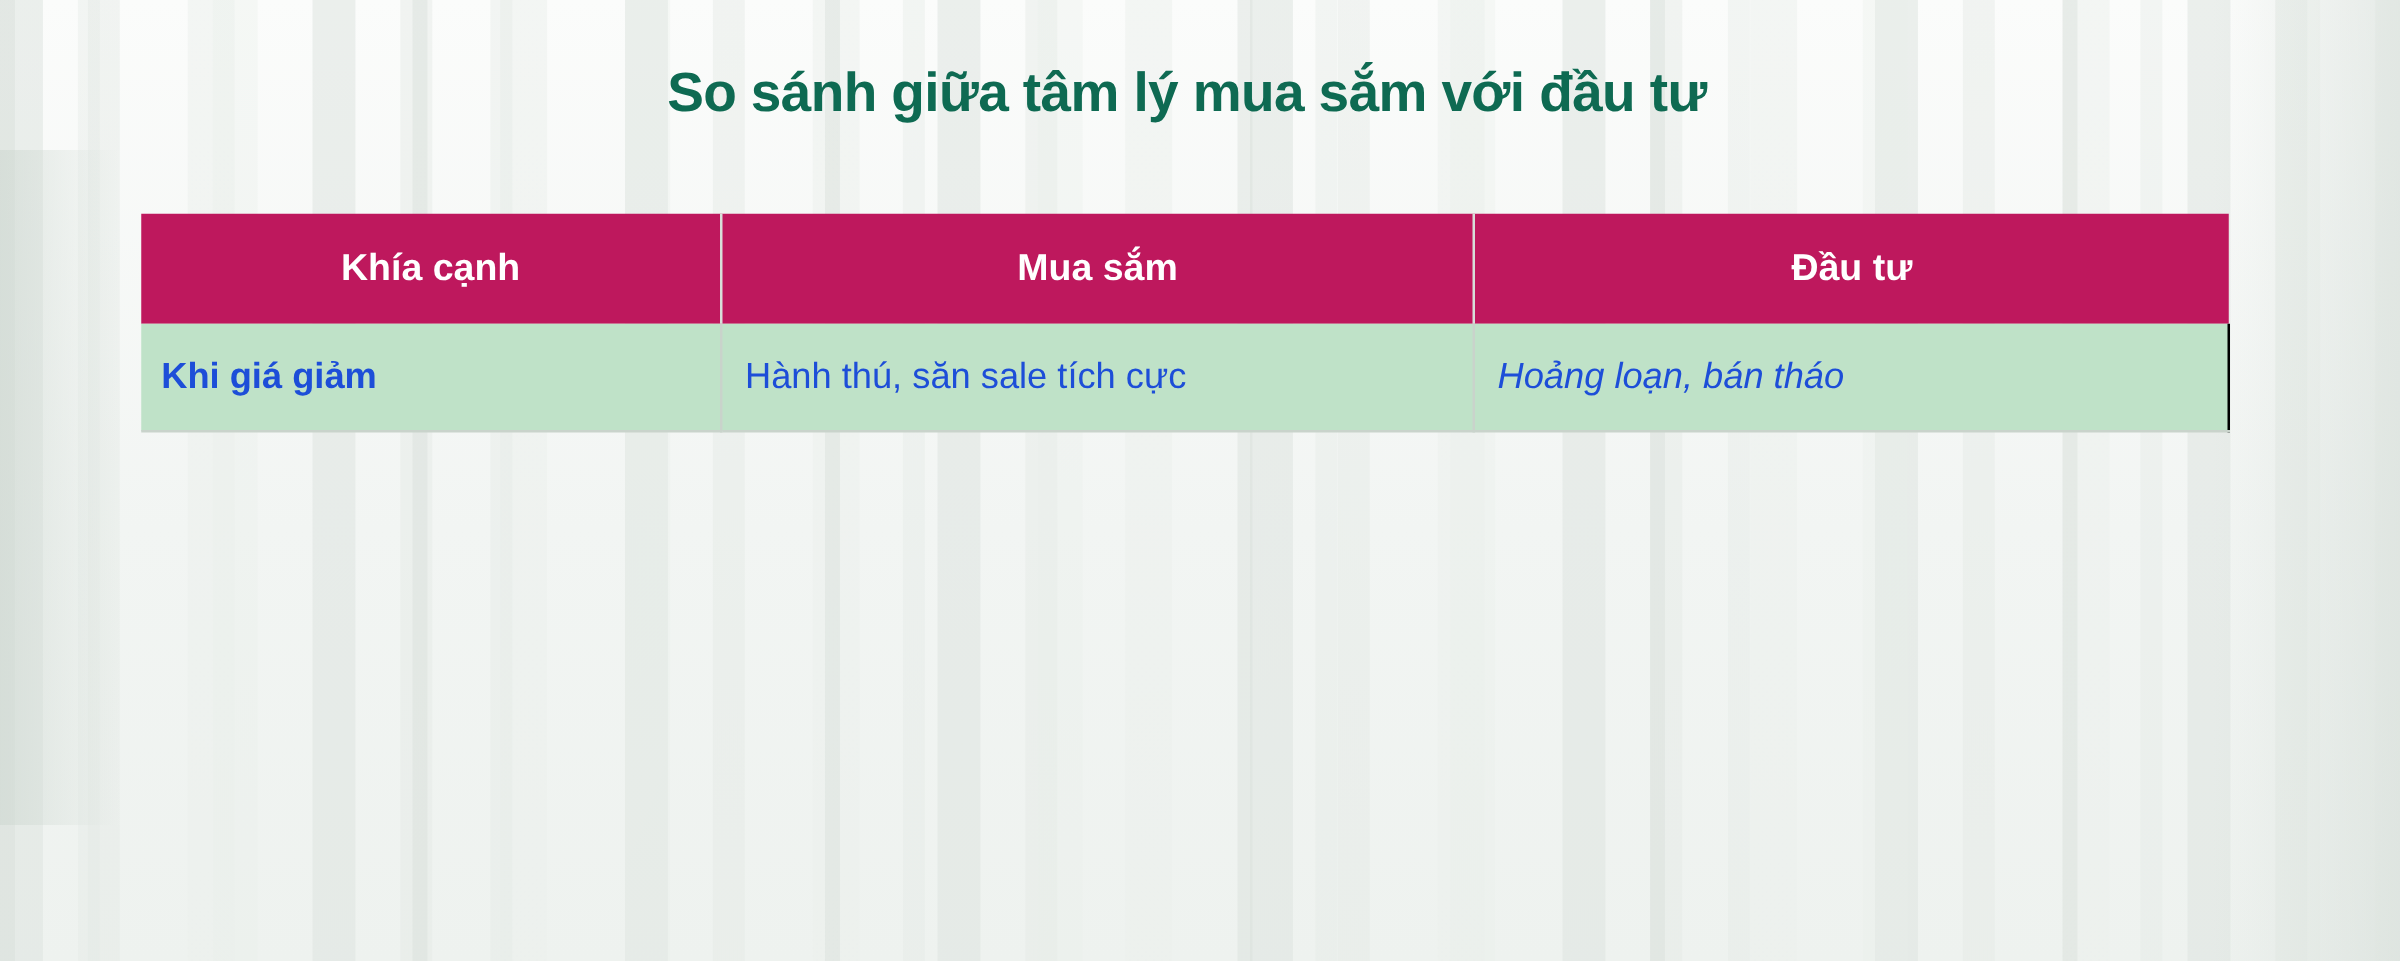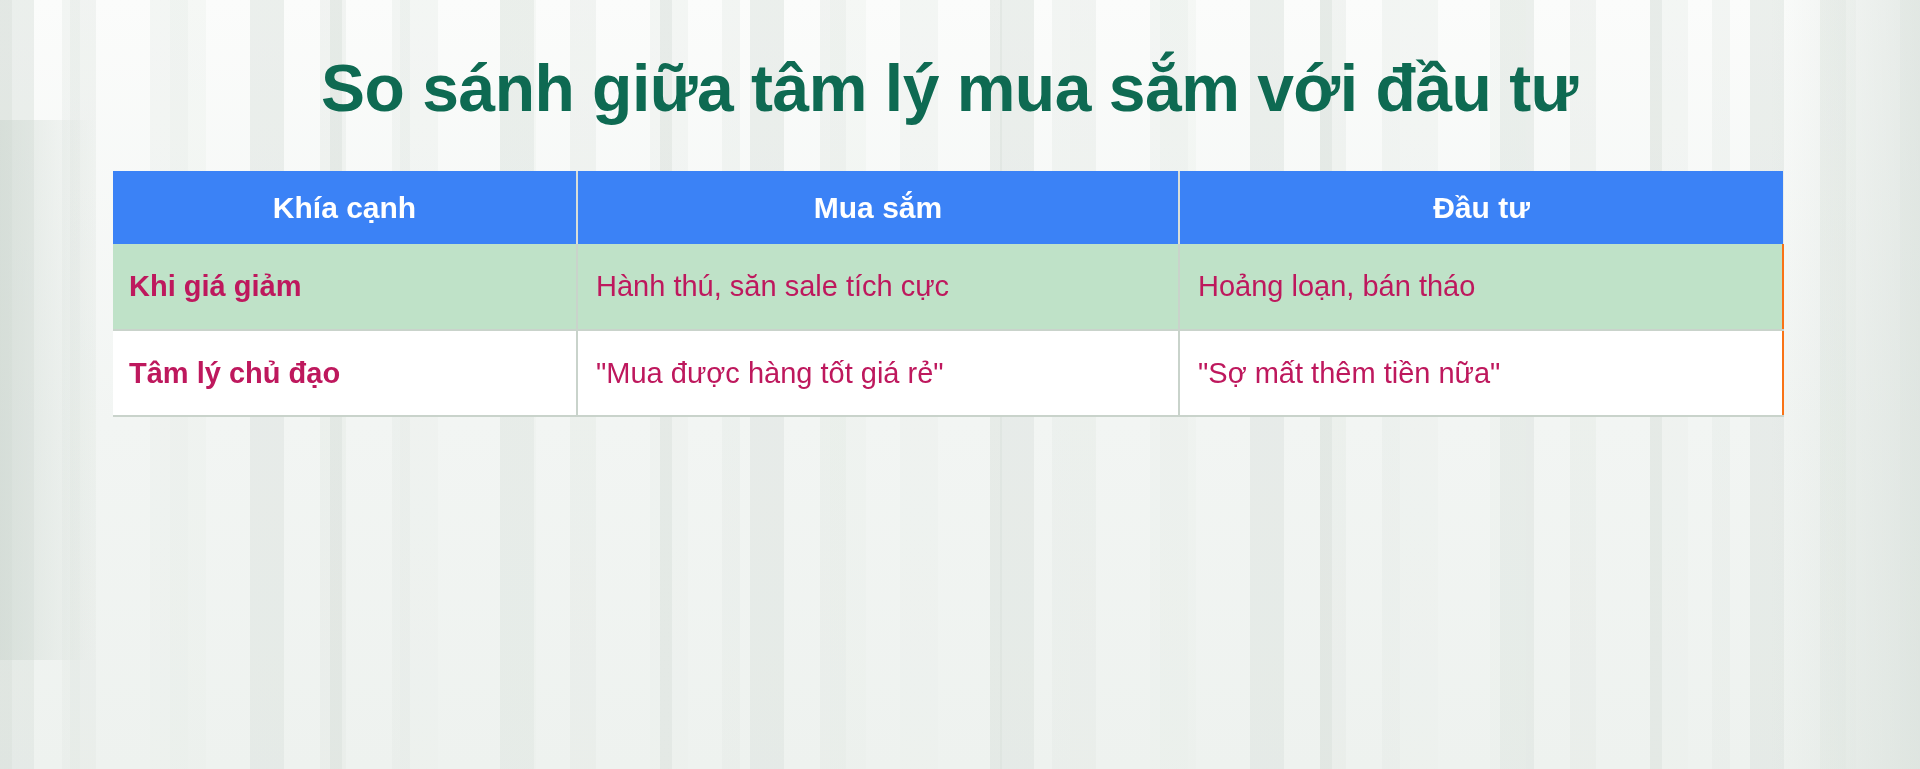--- a/index.html
+++ b/index.html
@@ -61,65 +61,65 @@
     width: 1920px;
     height: 769px;
   }
 
   #page-title {
     position: absolute;
     top: 50px;
     left: 0;
     width: 1899px;
     text-align: center;
-    font-size: 66px;
+    font-size: 44px;
     font-weight: bold;
     color: #0e6a52;
     letter-spacing: -0.5px;
     white-space: nowrap;
   }
 
   #comparison-table {
     position: absolute;
     left: 113px;
     top: 171px;
     width: 1670px;
     border-collapse: collapse;
     table-layout: fixed;
   }
 
   #comparison-table col.c-aspect  { width: 464px; }
   #comparison-table col.c-shop    { width: 602px; }
   #comparison-table col.c-invest  { width: 604px; }
 
   #comparison-table thead th {
-    background: #3b82f6;
+    background: #be185d;
     color: #ffffff;
     font-size: 30px;
     font-weight: bold;
     text-align: center;
-    height: 73px;
+    height: 88px;
     padding: 0 10px;
     border-right: 2px solid #d8ded9;
     box-sizing: border-box;
   }
   #comparison-table thead th:last-child { border-right: none; }
 
   #comparison-table tbody td {
     height: 86px;
     font-size: 29px;
-    color: #be185d;
+    color: #1d4ed8;
     padding: 0 18px;
     border-right: 2px solid #c9d3cb;
     border-bottom: 2px solid #c9d3cb;
     box-sizing: border-box;
     vertical-align: middle;
     white-space: nowrap;
   }
-  #comparison-table tbody td:last-child { border-right: 2px solid #f97316; }
+  #comparison-table tbody td:last-child { border-right: 2px solid #000000; font-style: italic; }
 
   #comparison-table tbody tr td:first-child {
     font-weight: bold;
     padding-left: 16px;
   }
 
   #comparison-table tbody tr.row-alt td { background: #bfe2c8; }
   #comparison-table tbody tr.row-plain td { background: #ffffff; }
 
   #comparison-table tbody tr:last-child td { border-bottom: 2px solid #c9d3cb; }
@@ -147,21 +147,16 @@
         <th>Mua sắm</th>
         <th>Đầu tư</th>
       </tr>
     </thead>
     <tbody>
       <tr class="row-alt">
         <td>Khi giá giảm</td>
         <td>Hành thú, săn sale tích cực</td>
         <td>Hoảng loạn, bán tháo</td>
       </tr>
-      <tr class="row-plain">
-        <td>Tâm lý chủ đạo</td>
-        <td>"Mua được hàng tốt giá rẻ"</td>
-        <td>"Sợ mất thêm tiền nữa"</td>
-      </tr>
     </tbody>
   </table>
 
 </div>
 
 </body></html>

